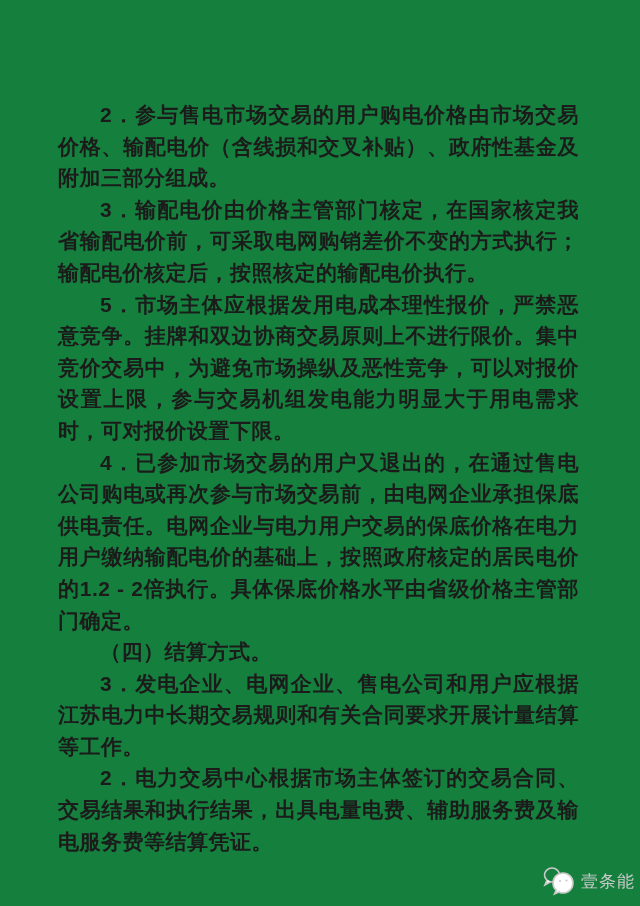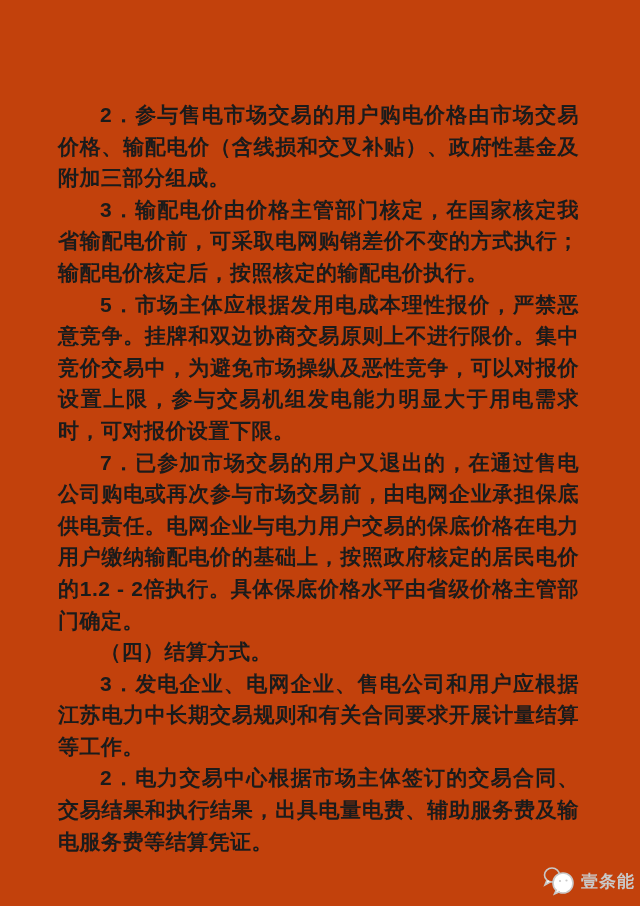--- a/index.html
+++ b/index.html
@@ -4,21 +4,21 @@
 <style>
   html, body {
     margin: 0;
     padding: 0;
     background: #ffffff;
   }
   .page {
     position: relative;
     width: 640px;
     height: 906px;
-    background: #c2410c;
+    background: #15803d;
     overflow: hidden;
     font-family: "Liberation Sans", sans-serif;
   }
   .doc-body {
     position: absolute;
     left: 58px;
     top: 99px;
     width: 521px;
     color: #1b1b1b;
     font-size: 21px;
@@ -44,38 +44,38 @@
   }
   .watermark {
     position: absolute;
     right: 5px;
     bottom: 10px;
     display: flex;
     align-items: center;
     gap: 3px;
     color: #c9c9c9;
     font-size: 17px;
-    font-weight: 700;
+    font-weight: 400;
     letter-spacing: 1px;
     user-select: none;
   }
   .watermark svg {
     display: block;
   }
 </style>
 </head>
 <body>
 
 <div class="page">
 
   <div class="doc-body">
     <p>2．参与售电市场交易的用户购电价格由市场交易价格、输配电价（含线损和交叉补贴）、政府性基金及附加三部分组成。</p>
     <p>3．输配电价由价格主管部门核定，在国家核定我省输配电价前，可采取电网购销差价不变的方式执行；输配电价核定后，按照核定的输配电价执行。</p>
     <p>5．市场主体应根据发用电成本理性报价，严禁恶意竞争。挂牌和双边协商交易原则上不进行限价。集中竞价交易中，为避免市场操纵及恶性竞争，可以对报价设置上限，参与交易机组发电能力明显大于用电需求时，可对报价设置下限。</p>
-    <p>7．已参加市场交易的用户又退出的，在通过售电公司购电或再次参与市场交易前，由电网企业承担保底供电责任。电网企业与电力用户交易的保底价格在电力用户缴纳输配电价的基础上，按照政府核定的居民电价的1.2 - 2倍执行。具体保底价格水平由省级价格主管部门确定。</p>
+    <p>4．已参加市场交易的用户又退出的，在通过售电公司购电或再次参与市场交易前，由电网企业承担保底供电责任。电网企业与电力用户交易的保底价格在电力用户缴纳输配电价的基础上，按照政府核定的居民电价的1.2 - 2倍执行。具体保底价格水平由省级价格主管部门确定。</p>
     <p>（四）结算方式。</p>
     <p>3．发电企业、电网企业、售电公司和用户应根据江苏电力中长期交易规则和有关合同要求开展计量结算等工作。</p>
     <p>2．电力交易中心根据市场主体签订的交易合同、交易结果和执行结果，出具电量电费、辅助服务费及输电服务费等结算凭证。</p>
   </div>
 
   <div class="page-number">— 14 —</div>
 
   <div class="watermark">
     <span>
       <svg width="36" height="30" viewBox="0 0 36 30" fill="none" stroke="#c9c9c9" stroke-width="1.6">

